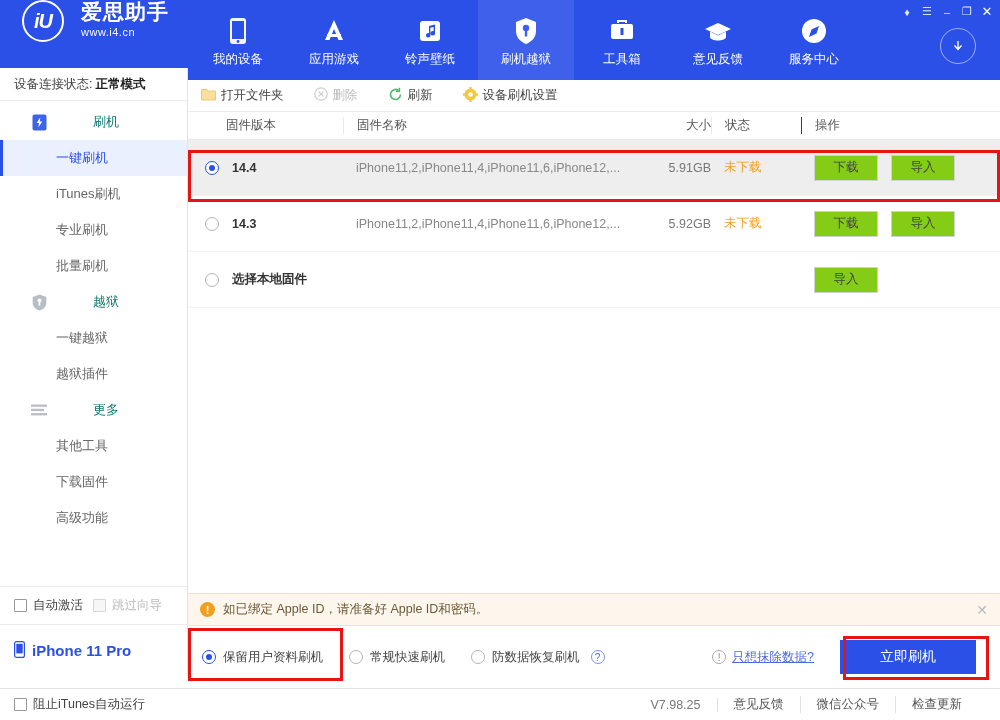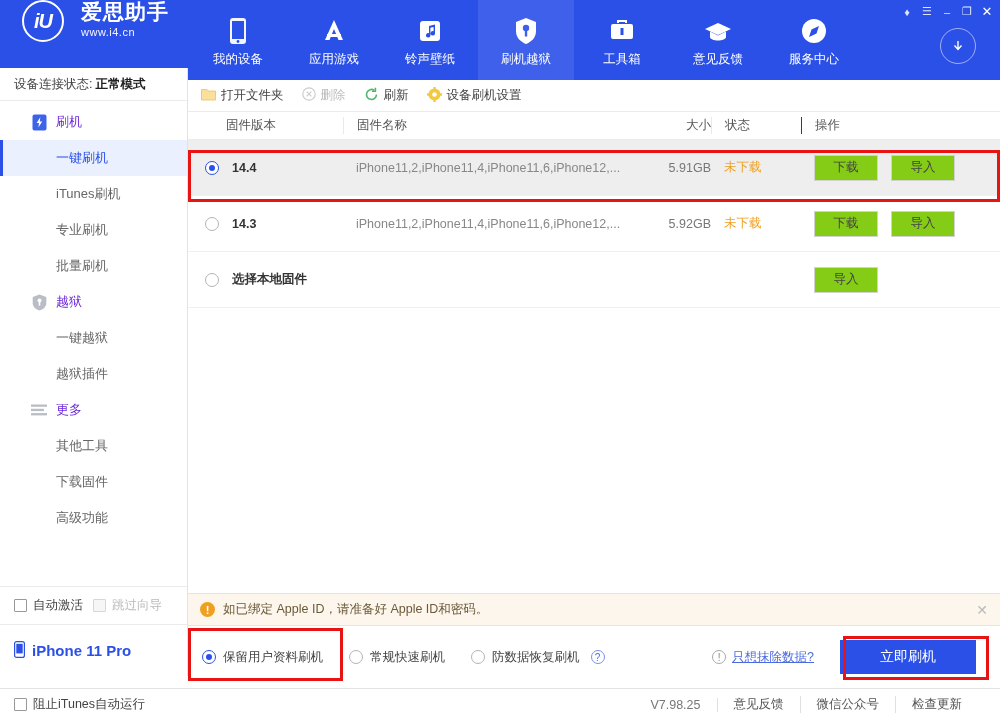--- a/index.html
+++ b/index.html
@@ -69,21 +69,21 @@
     height: 33px; display: flex; align-items: center; padding-left: 14px;
     border-bottom: 1px solid #ebebeb; font-size: 12.5px; color: #444;
   }
   .conn-status b { color: #222; margin-left: 3px; }
 
   .side-list { padding-top: 3px; }
   .side-row {
     height: 36px; display: flex; align-items: center; cursor: pointer;
     position: relative; font-size: 13px; color: #666;
   }
-  .side-row.group { color: #6d28d9; }
+  .side-row.group { color: #0f766e; gap: 37px; }
   .side-row .ico { width: 22px; margin-left: 28px; display:flex; align-items:center; justify-content:center; }
   .side-row .lbl { margin-left: 6px; }
   .side-row.child .lbl { margin-left: 56px; }
   .side-row.selected { background: #eaf0fd; color: #2b50e8; }
   .side-row.selected::before {
     content: ""; position: absolute; left: 0; top: 0; width: 3px; height: 36px; background: #2b50e8;
   }
 
   .side-foot {
     position: absolute; left: 0; bottom: 52px; width: 187px; height: 38px;
@@ -97,21 +97,21 @@
   .device-row {
     position: absolute; left: 0; bottom: 0; width: 187px; height: 52px;
     border-top: 1px solid #ebebeb;
     display: flex; align-items: center; padding-left: 14px; gap: 7px;
     color: #2b50e8; font-size: 15px; font-weight: bold; cursor: pointer;
   }
 
   
   .main { position: absolute; left: 188px; top: 80px; width: 812px; height: 608px; background: #fff; }
   .toolbar {
-    height: 32px; display: flex; align-items: center; gap: 18px; padding-left: 13px;
+    height: 32px; display: flex; align-items: center; gap: 30px; padding-left: 13px;
     border-bottom: 1px solid #ebebeb; background: #fff;
   }
   .tb-item { display: flex; align-items: center; gap: 5px; font-size: 12.5px; color: #444; cursor: pointer; }
   .tb-item.disabled { color: #bdbdbd; cursor: default; }
 
   .thead {
     height: 28px; display: flex; align-items: center;
     font-size: 12.5px; color: #555; border-bottom: 1px solid #ebebeb;
   }
   .c-ver { width: 155px; padding-left: 38px; }

